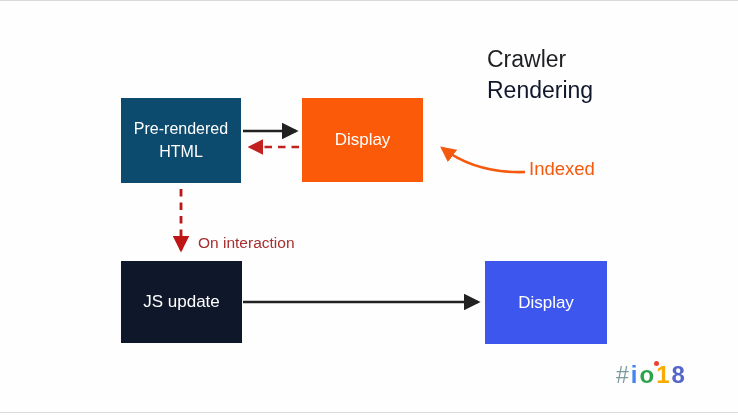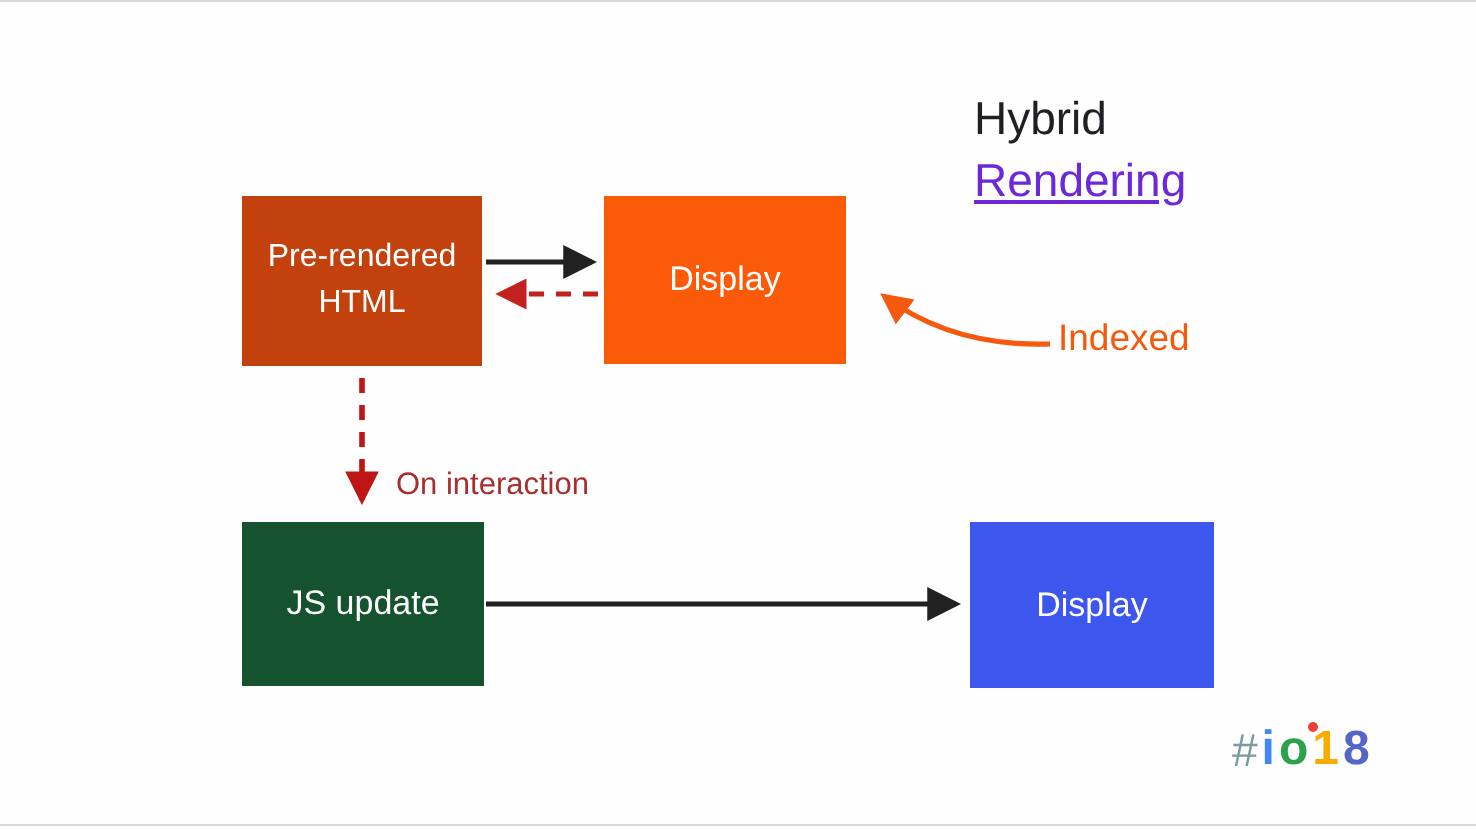--- a/index.html
+++ b/index.html
@@ -23,28 +23,28 @@
   #label-server{left:121px;top:64px;width:120px;}
   #label-browser-crawler{left:288px;top:64px;width:148px;}
   #label-browser-only{left:476px;top:222px;width:140px;}
 
   .node{
     position:absolute;
     display:flex;align-items:center;justify-content:center;
     color:#fff;text-align:center;
     font-size:17px;line-height:1.4;
   }
-  #node-pre-rendered{left:121px;top:98px;width:120px;height:85px;background:#c2410c;font-size:16px;padding:0 8px;box-sizing:border-box;}
+  #node-pre-rendered{left:121px;top:98px;width:120px;height:85px;background:#0c4a6e;font-size:16px;padding:0 8px;box-sizing:border-box;}
   #node-display-crawler{left:302px;top:98px;width:121px;height:84px;background:#FB5A08;}
-  #node-js-update{left:121px;top:261px;width:121px;height:82px;background:#14532d;}
+  #node-js-update{left:121px;top:261px;width:121px;height:82px;background:#0f172a;}
   #node-display-browser{left:485px;top:261px;width:122px;height:83px;background:#3C56EE;}
 
   .title{position:absolute;left:487px;top:44px;font-size:23px;line-height:31px;}
   .title .line1{color:#1f2023;font-weight:500;}
-  .title .line2{color:#6d28d9;font-weight:500;text-decoration:underline;}
+  .title .line2{color:#0f172a;font-weight:500;}
 
   #edge-label-on-interaction{
     position:absolute;left:198px;top:213px;
     font-size:15.5px;color:#A62F2F;margin-top:21px;
   }
   #edge-label-indexed{
     position:absolute;left:529px;top:158px;
     font-size:18.5px;color:#F4590D;
   }
 
@@ -67,21 +67,21 @@
 </style>
 </head>
 <body>
 
 <div class="slide">
   <div class="frame-line top"></div>
   <div class="frame-line bottom"></div>
 
 
   <div class="title">
-    <div class="line1">Hybrid</div>
+    <div class="line1">Crawler</div>
     <div class="line2">Rendering</div>
   </div>
 
   <svg class="arrows" width="738" height="415" viewBox="0 0 738 415">
     <defs>
       <marker id="arr-black" viewBox="0 0 10 10" refX="8.5" refY="5" markerWidth="6.5" markerHeight="6.5" orient="auto-start-reverse">
         <path d="M0,0 L10,5 L0,10 z" fill="#212121"></path>
       </marker>
       <marker id="arr-red" viewBox="0 0 10 10" refX="8.5" refY="5" markerWidth="6" markerHeight="6" orient="auto-start-reverse">
         <path d="M0,0 L10,5 L0,10 z" fill="#C32020"></path>

